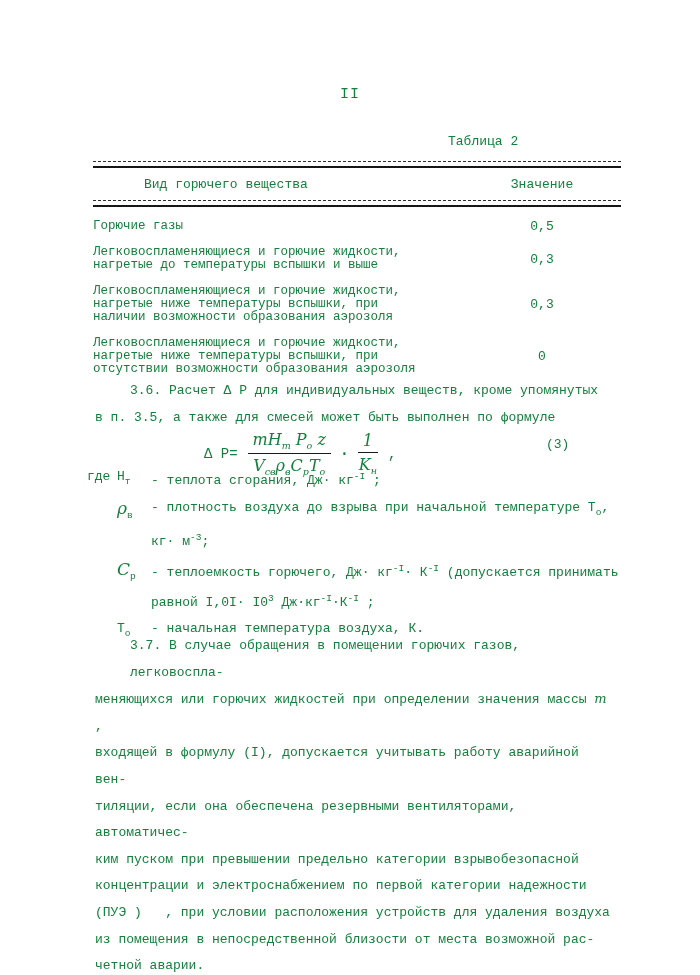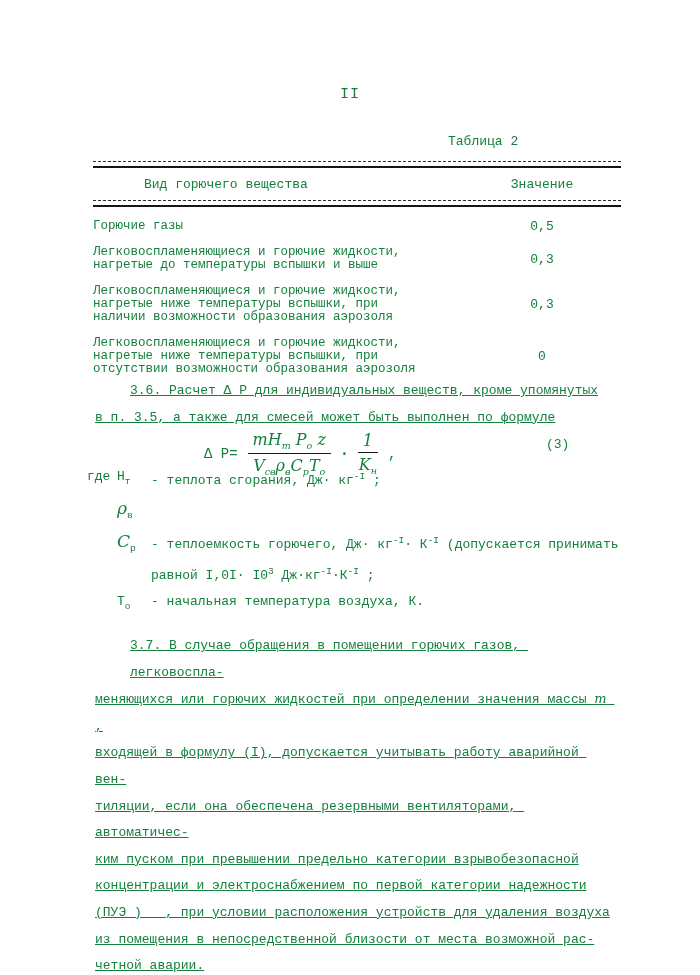--- a/index.html
+++ b/index.html
@@ -14,21 +14,21 @@
   .fire-table{position:absolute;top:161px;left:93px;width:528px;}
   .rule{height:4px;border-top:1.5px dashed #2e2e2e;border-bottom:2px solid #161616;}
   .t-head{position:relative;height:22px;font-size:13px;margin:6px 0 4px;}
   .t-head .c1{position:absolute;left:51px;top:3px;}
   .t-head .c2{position:absolute;left:370px;width:158px;text-align:center;top:3px;}
   .t-row{display:flex;align-items:center;margin-top:13px;}
   .t-sub{width:370px;font-size:12.5px;line-height:13px;white-space:pre-line;}
   .t-val{width:158px;text-align:center;font-size:13px;line-height:13px;}
   .p36{position:absolute;top:378px;left:95px;width:515px;font-size:13px;}
   .p37{position:absolute;top:633px;left:95px;width:518px;font-size:13px;}
-  .line{line-height:26.6px;white-space:pre-wrap;text-decoration:underline;}
+  .line{line-height:26.6px;white-space:pre-wrap;}
   .indent{padding-left:35px;}
   .fi{font-family:"DejaVu Serif",serif;font-style:italic;}
   .formula{position:absolute;top:430px;left:204px;display:flex;align-items:center;font-size:14px;}
   .f-lhs{margin-right:5px;font-size:14px;}
   .frac{display:inline-flex;flex-direction:column;align-items:stretch;
     font-family:"DejaVu Serif",serif;font-style:italic;font-size:16px;margin:0 5px;}
   .frac .num{text-align:center;border-bottom:1.6px solid #1a1a1a;padding:0 5px 2px;}
   .frac .den{text-align:center;padding-top:2px;}
   .f-dot{font-size:18px;margin:0 3px;}
   .f-comma{margin-left:5px;}
@@ -104,20 +104,22 @@
 
   <div class="defs">
     <div class="def-row">
       <span class="def-intro">где</span>
       <span class="def-term"><span>Н</span><sub>т</sub></span>
       <span class="def-body"><span>- теплота сгорания, Дж· кг</span><sup>-I</sup><span> ;</span></span>
     </div>
     <div class="def-row">
       <span class="def-intro"></span>
       <span class="def-term"><span class="fi">ρ</span><sub>в</sub></span>
+      <span class="def-body"><span>- плотность воздуха до взрыва при начальной температуре Т</span><sub>о</sub><span>,</span><span>
+кг· м</span><sup>-3</sup><span>;</span></span>
     </div>
     <div class="def-row">
       <span class="def-intro"></span>
       <span class="def-term"><span class="fi">С</span><sub>р</sub></span>
       <span class="def-body"><span>- теплоемкость горючего, Дж· кг</span><sup>-I</sup><span>· К</span><sup>-I</sup><span> (допускается принимать</span><span>
 равной I,0I· I0</span><sup>3</sup><span> Дж·кг</span><sup>-I</sup><span>·К</span><sup>-I</sup><span> ;</span></span>
     </div>
     <div class="def-row">
       <span class="def-intro"></span>
       <span class="def-term"><span>Т</span><sub>о</sub></span>

